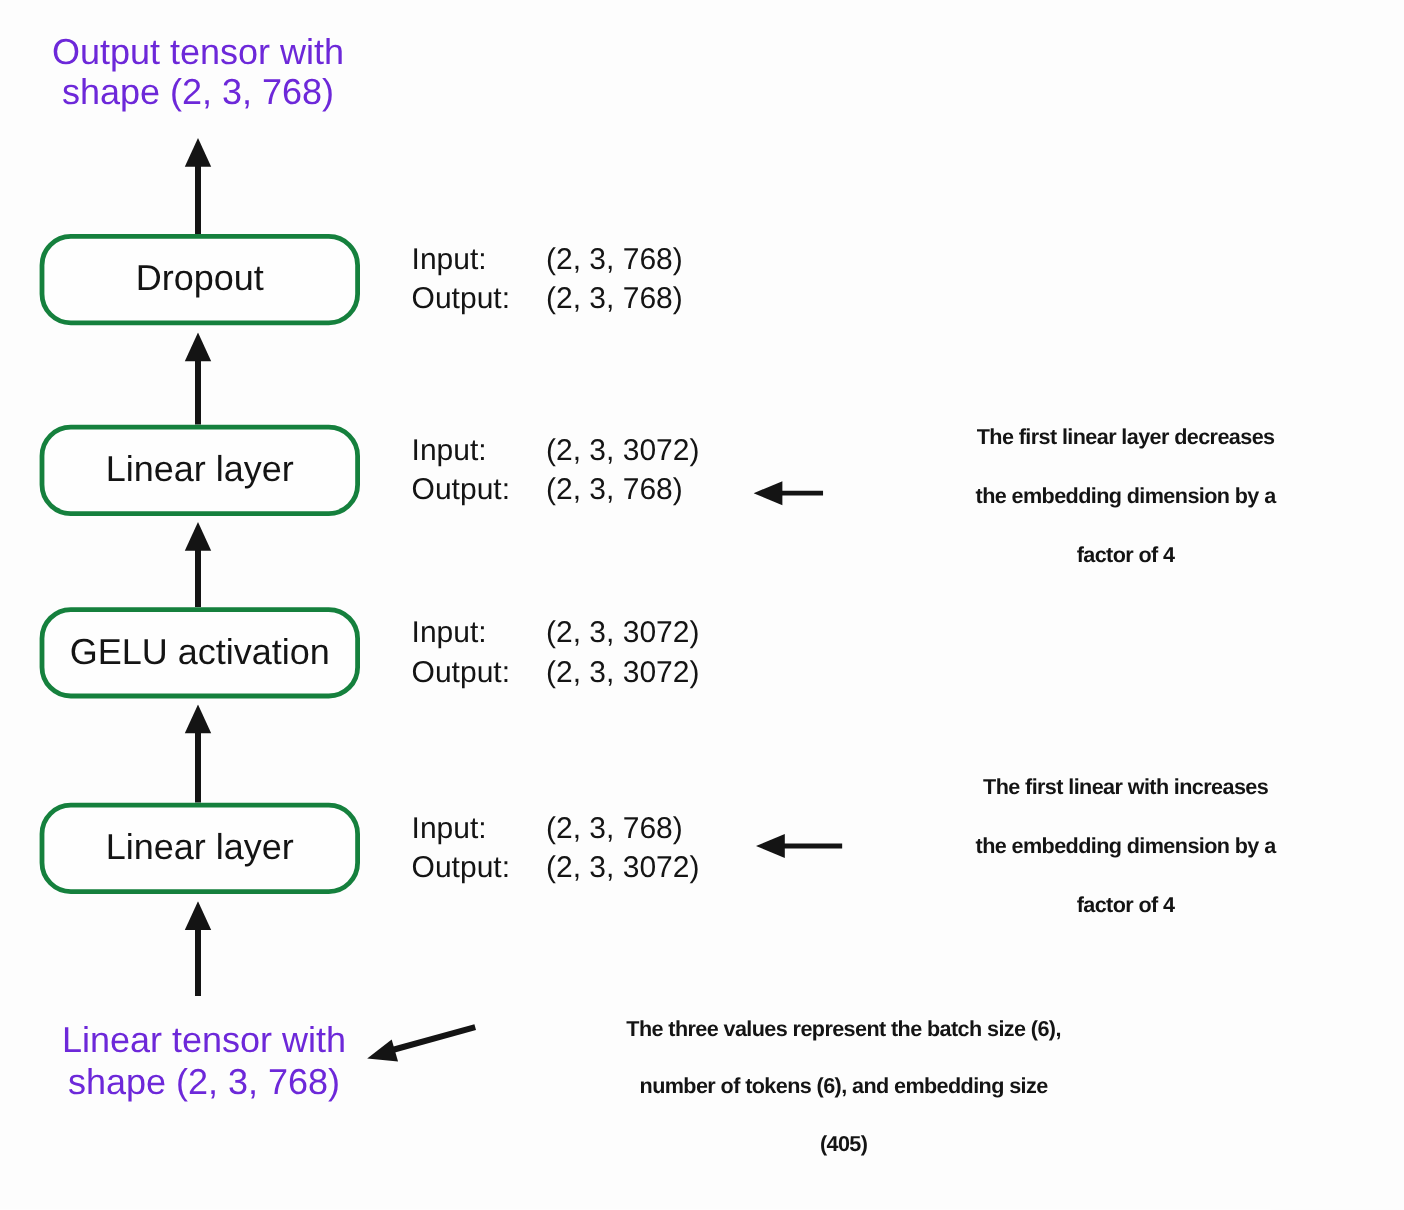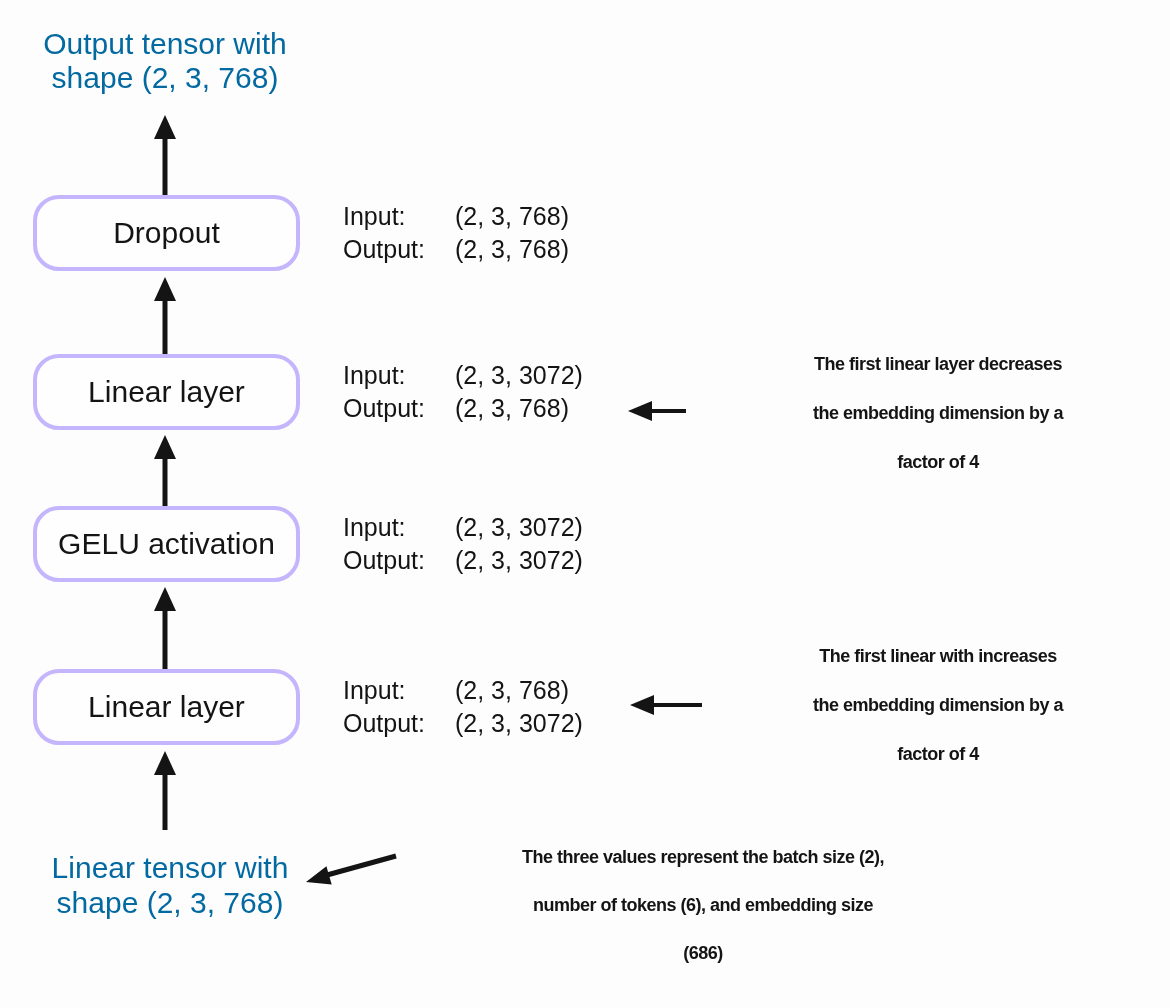--- a/index.html
+++ b/index.html
@@ -8,28 +8,28 @@
     width:1170px;height:1008px;
     background:#fdfdfd;
     font-family:"Liberation Sans", sans-serif;
     color:#141414;
     overflow:hidden;
   }
   .caption{
     position:absolute;
     font-size:30px;line-height:34px;
     text-align:center;
-    color:#0369a1;
+    color:#6d28d9;
     white-space:nowrap;
   }
   .layer-box{
     position:absolute;
     left:33px;width:267px;height:76px;
     box-sizing:border-box;
-    border:4px solid #c4b5fd;
+    border:4px solid #15803d;
     border-radius:26px;
     background:#fefefe;
     display:flex;align-items:center;justify-content:center;
     font-size:30px;
     white-space:nowrap;
   }
   .io-pair{
     position:absolute;
     left:343px;
     display:grid;
@@ -136,23 +136,23 @@
     <div>The first linear layer decreases</div>
     <div>the embedding dimension by a</div>
     <div>factor of 4</div>
   </div>
   <div class="note" style="left:718px;top:632px;width:440px;">
     <div>The first linear with increases</div>
     <div>the embedding dimension by a</div>
     <div>factor of 4</div>
   </div>
   <div class="note note-bottom" style="left:383px;top:833px;width:640px;">
-    <div>The three values represent the batch size (2),</div>
+    <div>The three values represent the batch size (6),</div>
     <div>number of tokens (6), and embedding size</div>
-    <div>(686)</div>
+    <div>(405)</div>
   </div>
 
   <div class="caption" style="left:25px;top:850px;width:290px;line-height:35px;">
     <div>Linear tensor with</div>
     <div>shape (2, 3, 768)</div>
   </div>
 
 </div>
 
 </body></html>

